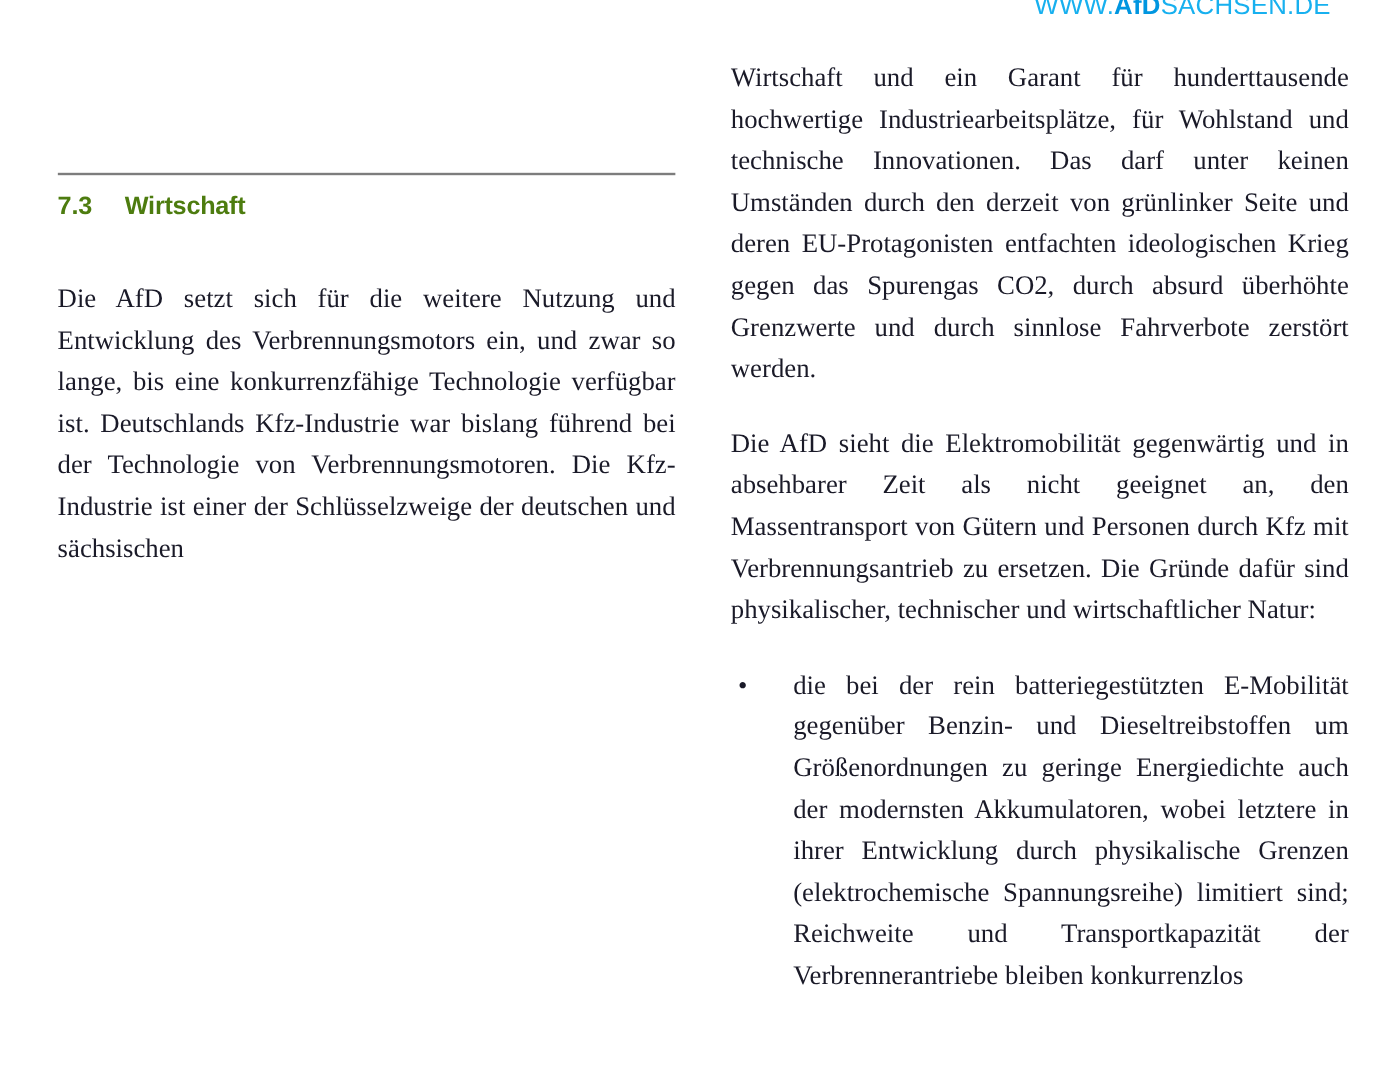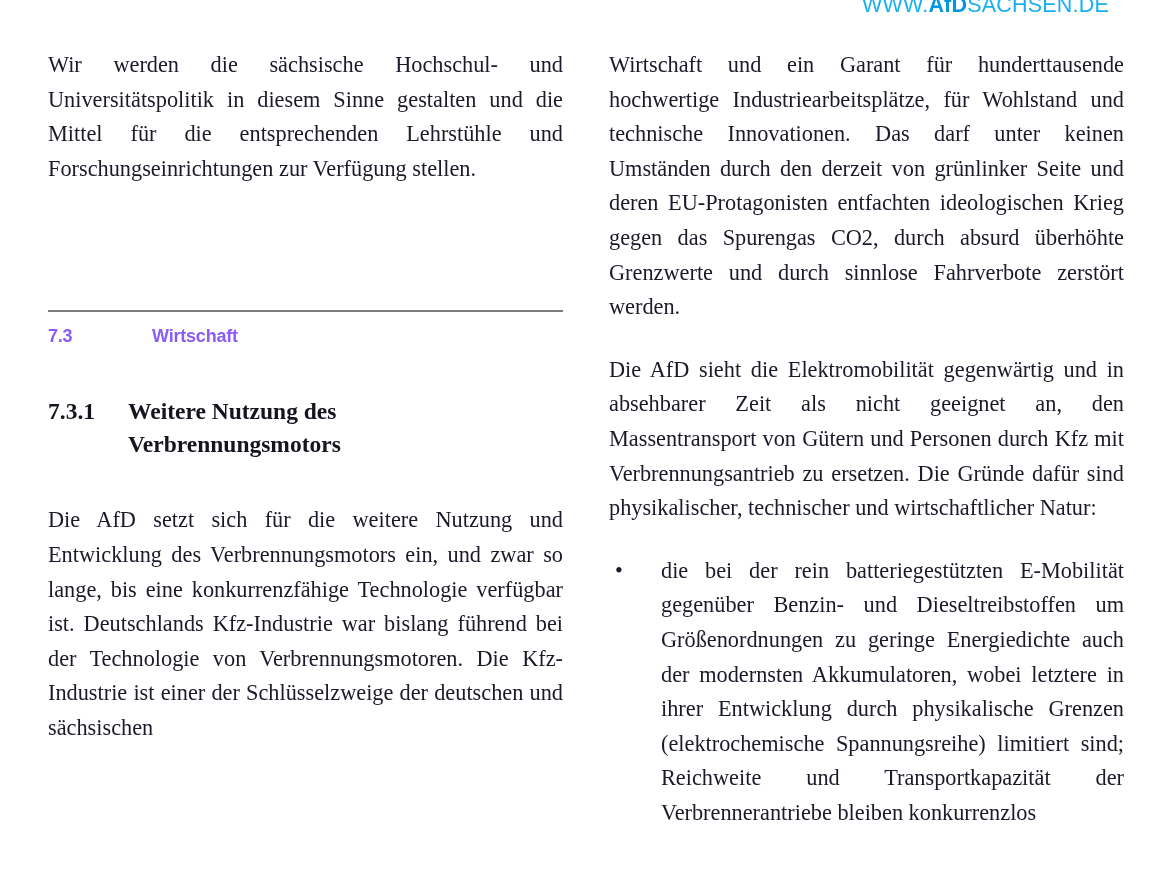--- a/index.html
+++ b/index.html
@@ -75,26 +75,25 @@
   
   .section-rule {
     border: 0;
     border-top: 2px solid #7d7d7d;
     margin: 0 0 14px 0;
     width: 515px;
   }
   .section-head {
     font-family: "Liberation Sans", "DejaVu Sans", sans-serif;
     font-weight: bold;
-    font-size: 18px;
-    color: #8b5cf6;
+    font-size: 21px;
+    color: #4d7c0f;
     margin: 0 0 48px 0;
     display: flex;
     letter-spacing: -0.2px;
-    gap: 48px;
   }
   .section-head .num { width: 56px; flex: 0 0 56px; }
   .section-head .ttl { flex: 1; }
 
   
   .subsection-head {
     font-family: "Liberation Serif", "DejaVu Serif", serif;
     font-weight: bold;
     font-size: 23.5px;
     line-height: 33px;
@@ -133,35 +132,30 @@
 
 <div class="page-header">
   <span class="url"><span>WWW.</span><span class="brand">AfD</span><span>SACHSEN.DE</span></span>
 </div>
 
 <div class="columns">
 
   <div class="col col-left">
 
 
-    <p class="body-par">Wir werden die sächsische Hochschul- und Universitätspolitik in diesem Sinne gestalten und die Mittel für die entsprechenden Lehrstühle und Forschungseinrichtungen zur Verfügung stellen.</p>
 
     <div class="spacer-block"></div>
 
     <hr class="section-rule">
 
     <div class="section-head">
       <span class="num">7.3</span>
       <span class="ttl">Wirtschaft</span>
     </div>
 
-    <div class="subsection-head">
-      <span class="num">7.3.1</span>
-      <span class="ttl">Weitere Nutzung des Verbrennungsmotors</span>
-    </div>
 
     <p class="body-par tight">Die AfD setzt sich für die weitere Nutzung und Entwicklung des Verbrennungsmotors ein, und zwar so lange, bis eine konkurrenzfähige Technologie verfügbar ist. Deutschlands Kfz-Industrie war bislang führend bei der Technologie von Verbrennungsmotoren. Die Kfz-Industrie ist einer der Schlüsselzweige der deutschen und sächsischen</p>
   </div>
 
   <div class="col col-right">
 
     <p class="body-par">Wirtschaft und ein Garant für hunderttausende hochwertige Industriearbeitsplätze, für Wohlstand und technische Innovationen. Das darf unter keinen Umständen durch den derzeit von grünlinker Seite und deren EU-Protagonisten entfachten ideologischen Krieg gegen das Spurengas CO2, durch absurd überhöhte Grenzwerte und durch sinnlose Fahrverbote zerstört werden.</p>
 
     <p class="body-par">Die AfD sieht die Elektromobilität gegenwärtig und in absehbarer Zeit als nicht geeignet an, den Massentransport von Gütern und Personen durch Kfz mit Verbrennungsantrieb zu ersetzen. Die Gründe dafür sind physikalischer, technischer und wirtschaftlicher Natur:</p>
 

